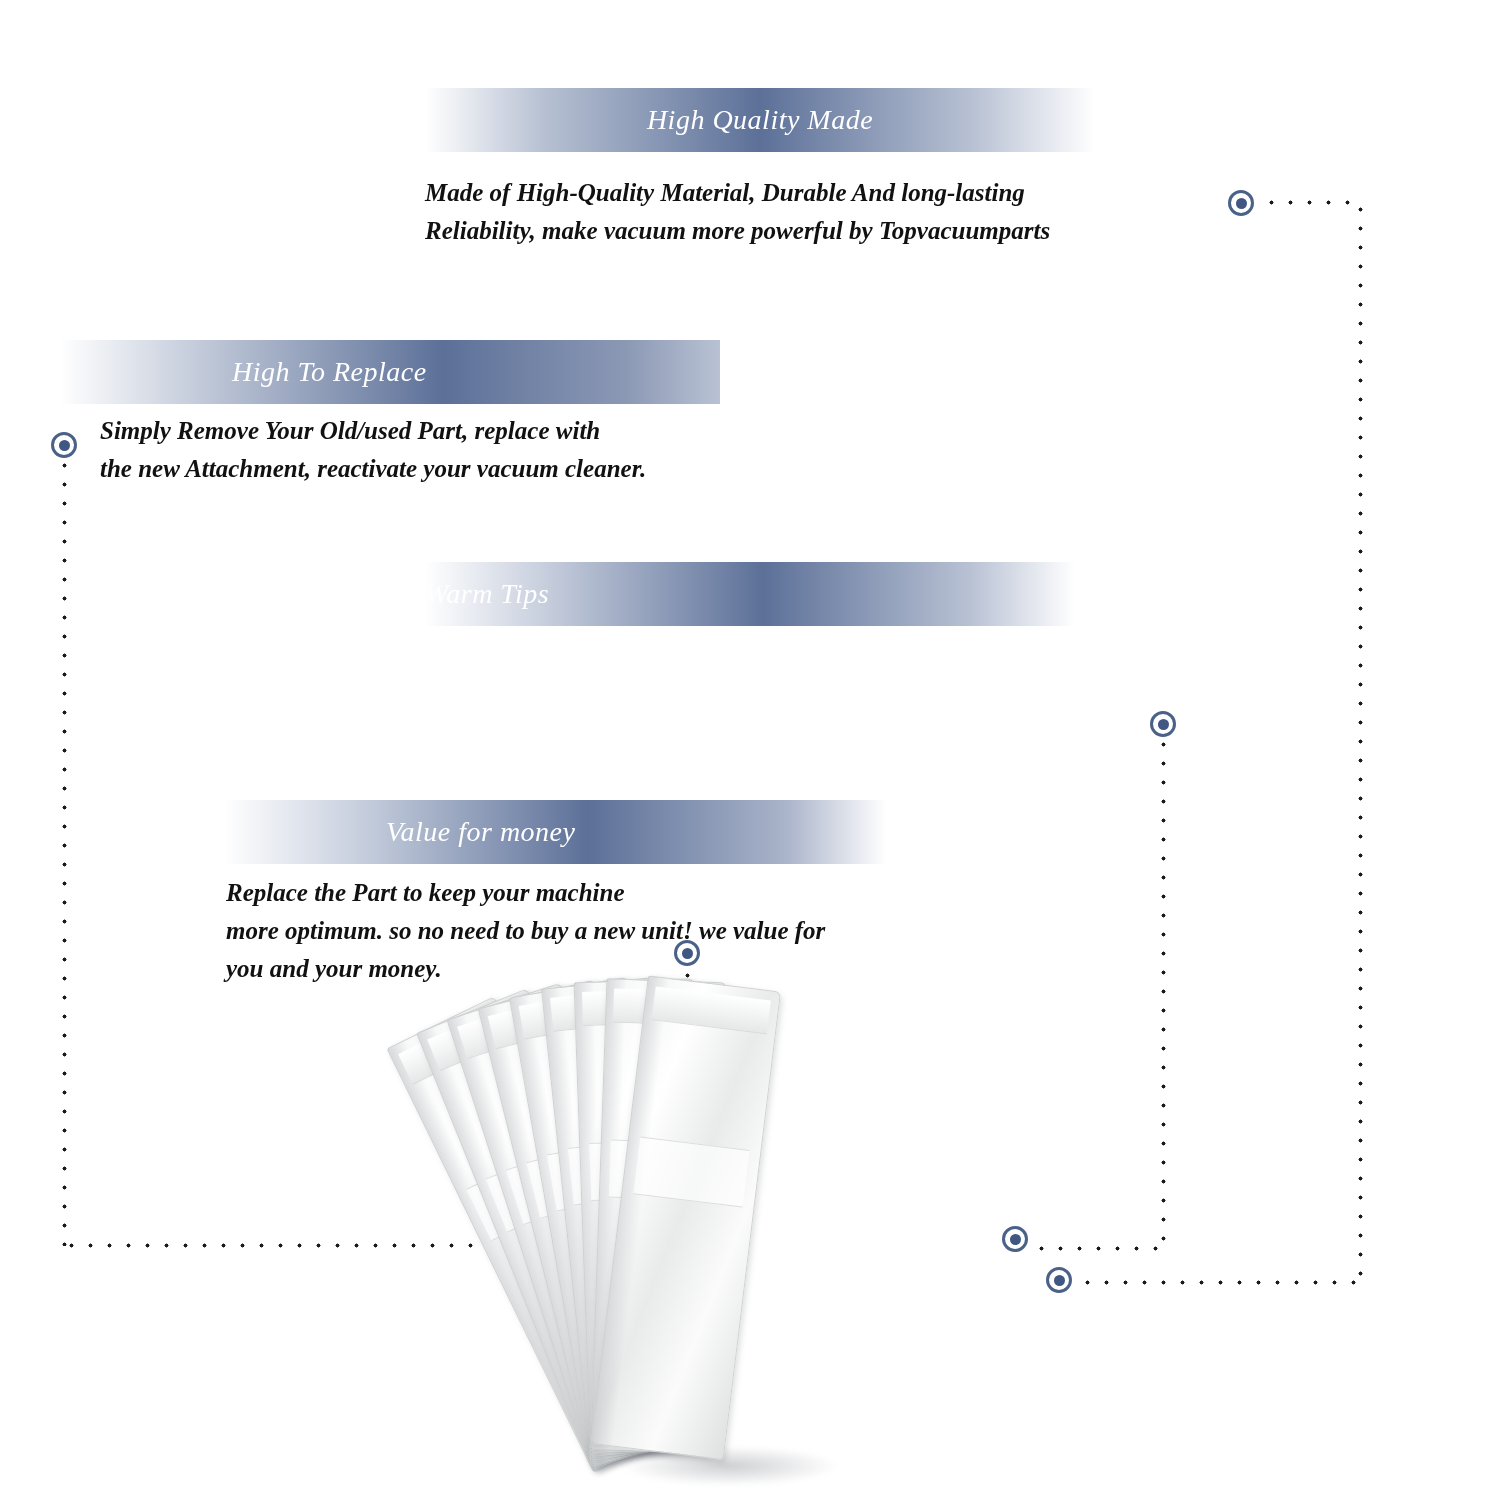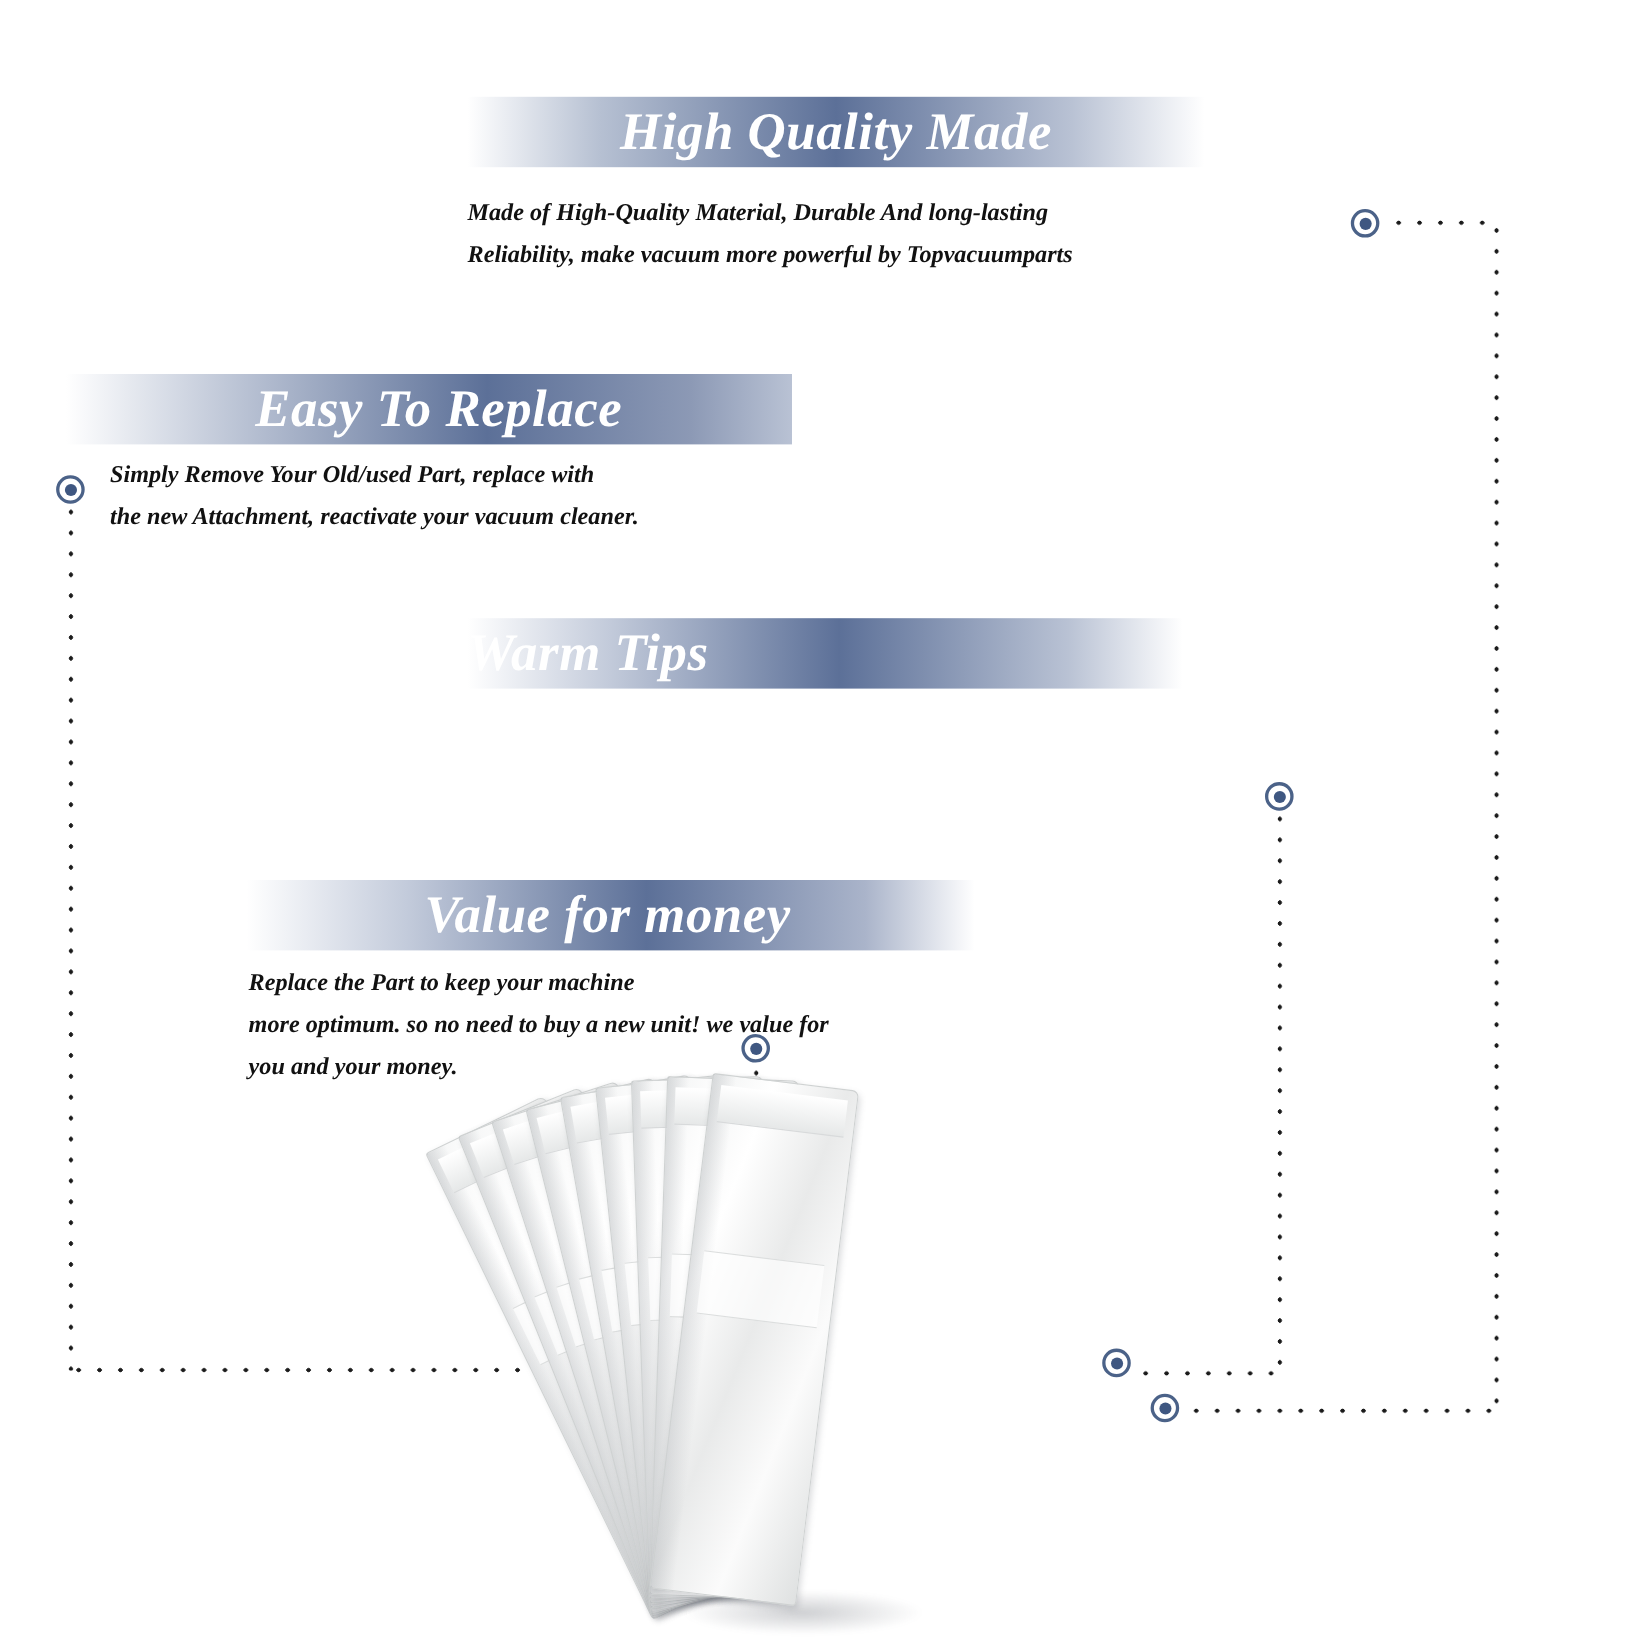--- a/index.html
+++ b/index.html
@@ -21,23 +21,23 @@
     height: 1500px;
   }
 
   
   .feature {
     position: absolute;
   }
   .feature-title {
     font-family: "Liberation Serif", serif;
     font-style: italic;
-    font-weight: bold;
+    font-weight: normal;
     color: #ffffff;
-    font-size: 48px;
+    font-size: 28px;
     line-height: 64px;
     height: 64px;
     letter-spacing: 0.5px;
     white-space: nowrap;
   }
   .title-bar {
     position: relative;
     height: 64px;
     display: block;
   }
@@ -52,21 +52,21 @@
     top: 0;
     height: 64px;
     line-height: 64px;
   }
 
   .feature-body {
     font-family: "Liberation Serif", serif;
     font-style: italic;
     font-weight: bold;
     color: #111111;
-    font-size: 22px;
+    font-size: 25px;
     line-height: 38px;
     margin-top: 10px;
     white-space: pre-line;
   }
 
   
   #feat-quality { left: 425px; top: 88px; width: 670px; }
   #feat-quality .title-bar .bg {
     background: linear-gradient(to right, rgba(255,255,255,0) 0%, #b6c0d2 18%, #5c7098 50%, #b9c2d4 82%, rgba(255,255,255,0) 100%);
   }
@@ -271,21 +271,21 @@
       <span class="bg"></span>
       <span class="txt feature-title">High Quality Made</span>
     </div>
     <div class="feature-body">Made of  High-Quality Material, Durable And long-lasting
 Reliability, make vacuum more powerful by Topvacuumparts</div>
   </div>
 
   <div class="feature" id="feat-replace">
     <div class="title-bar">
       <span class="bg"></span>
-      <span class="txt feature-title">Easy To Replace</span>
+      <span class="txt feature-title">High To Replace</span>
     </div>
     <div class="feature-body">Simply Remove Your Old/used Part, replace with
 the new Attachment, reactivate your vacuum cleaner.</div>
   </div>
 
   <div class="feature" id="feat-tips">
     <div class="title-bar">
       <span class="bg"></span>
       <span class="txt feature-title">Warm Tips</span>
     </div>

